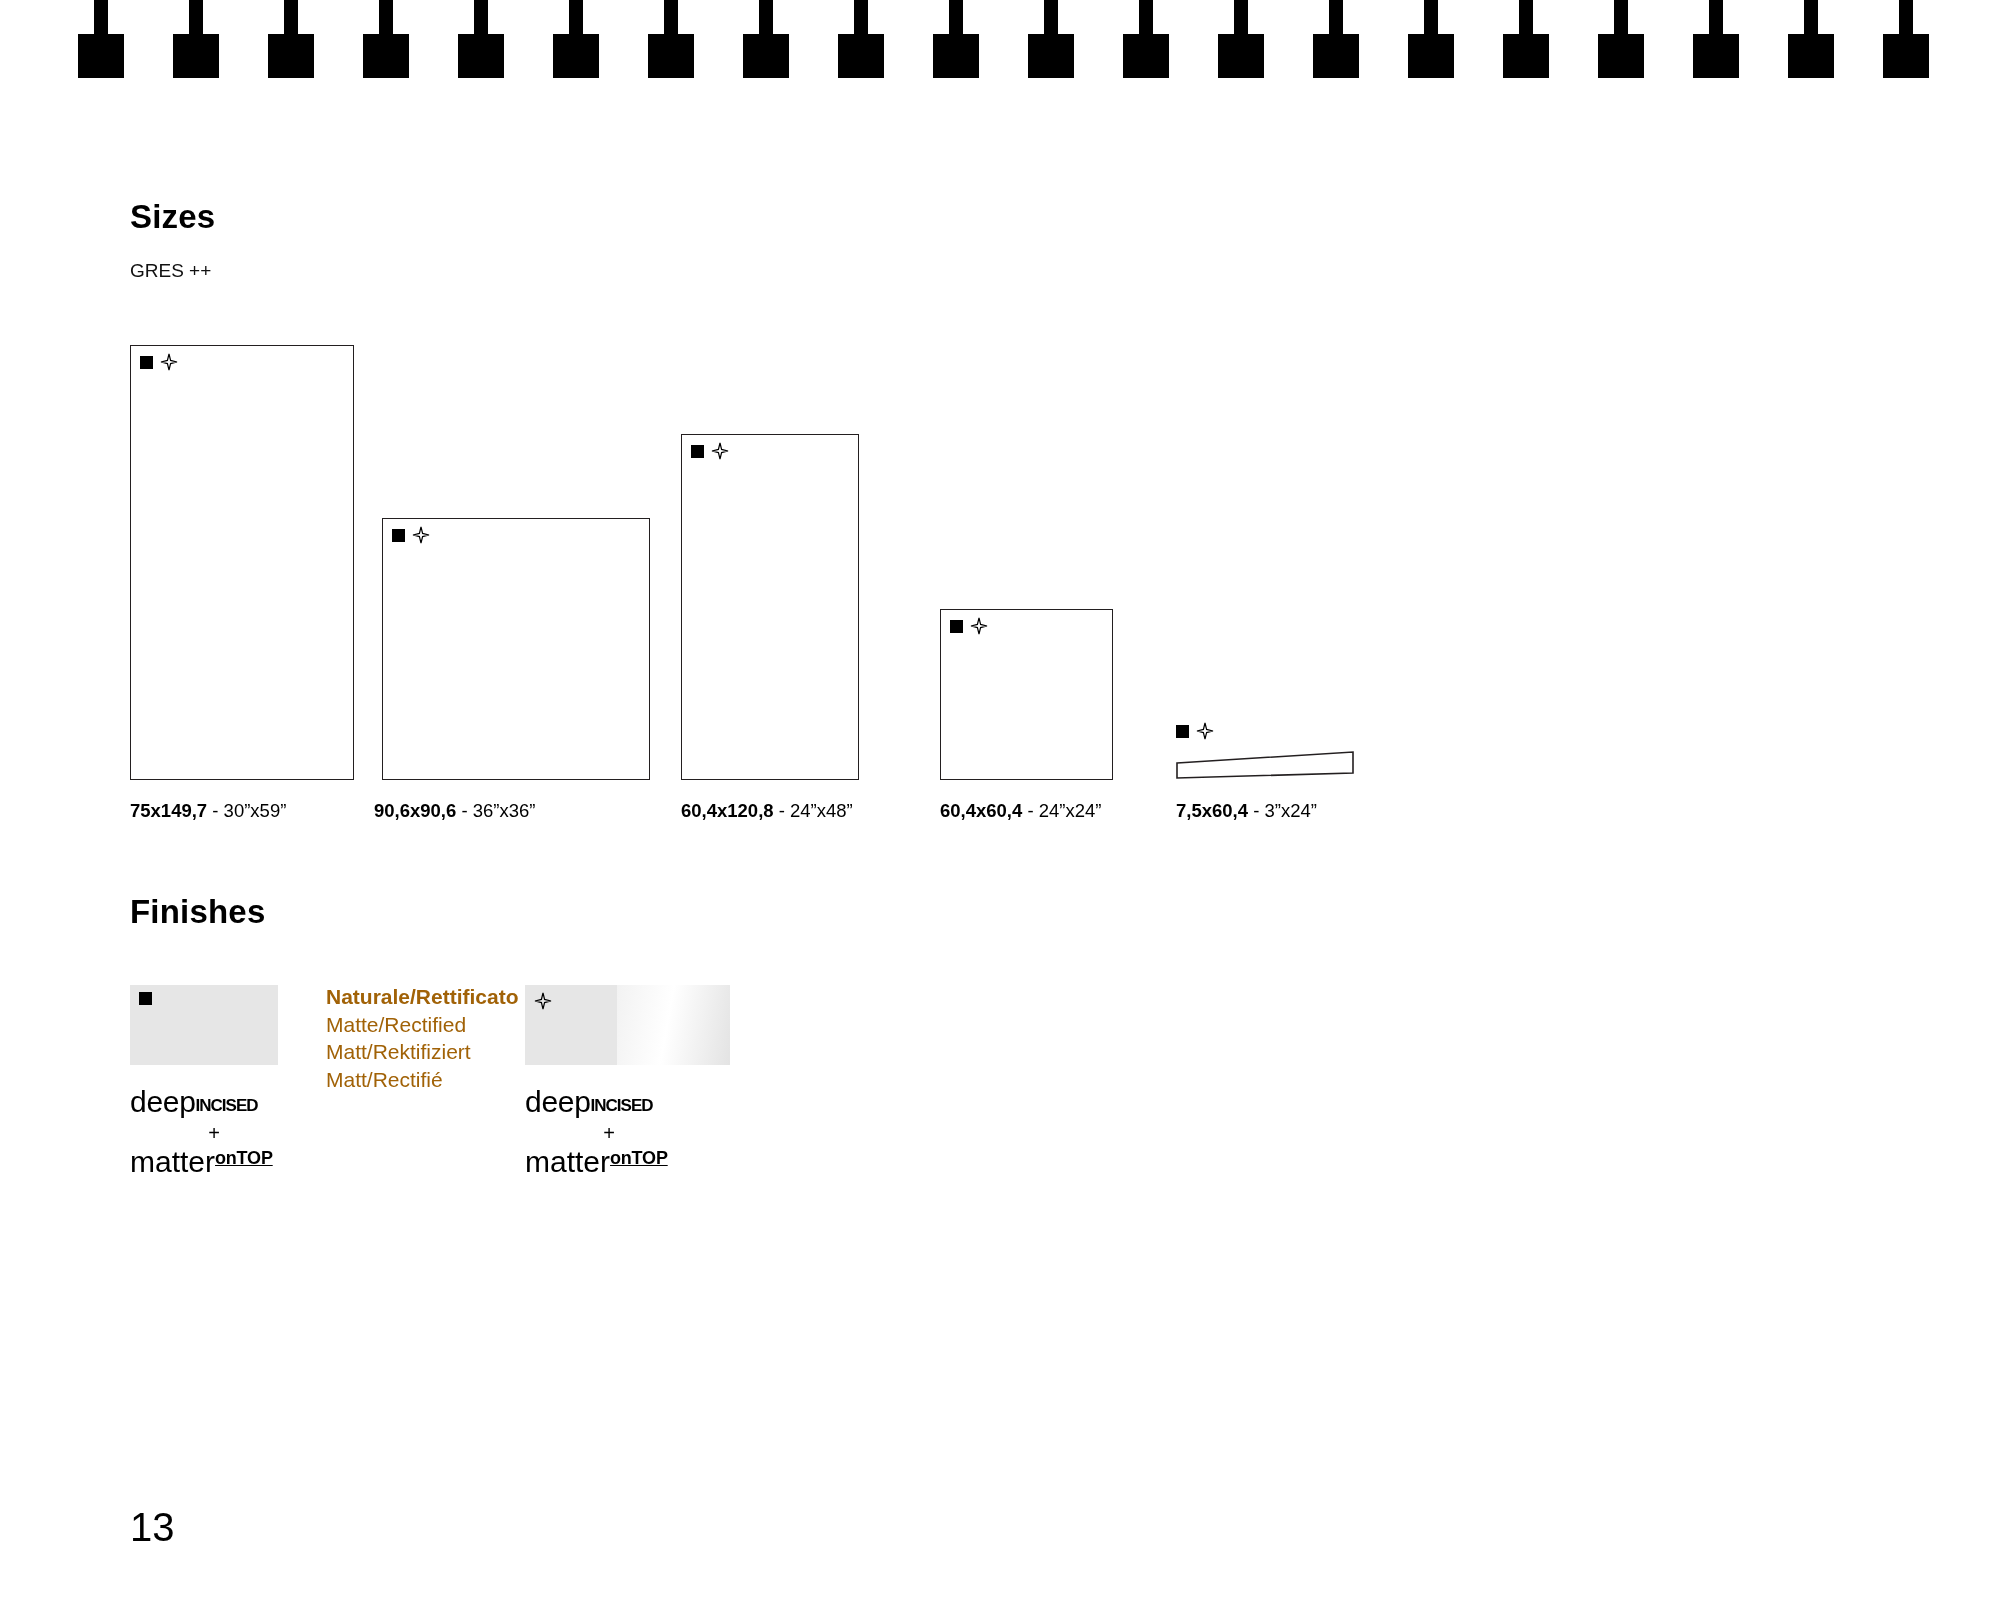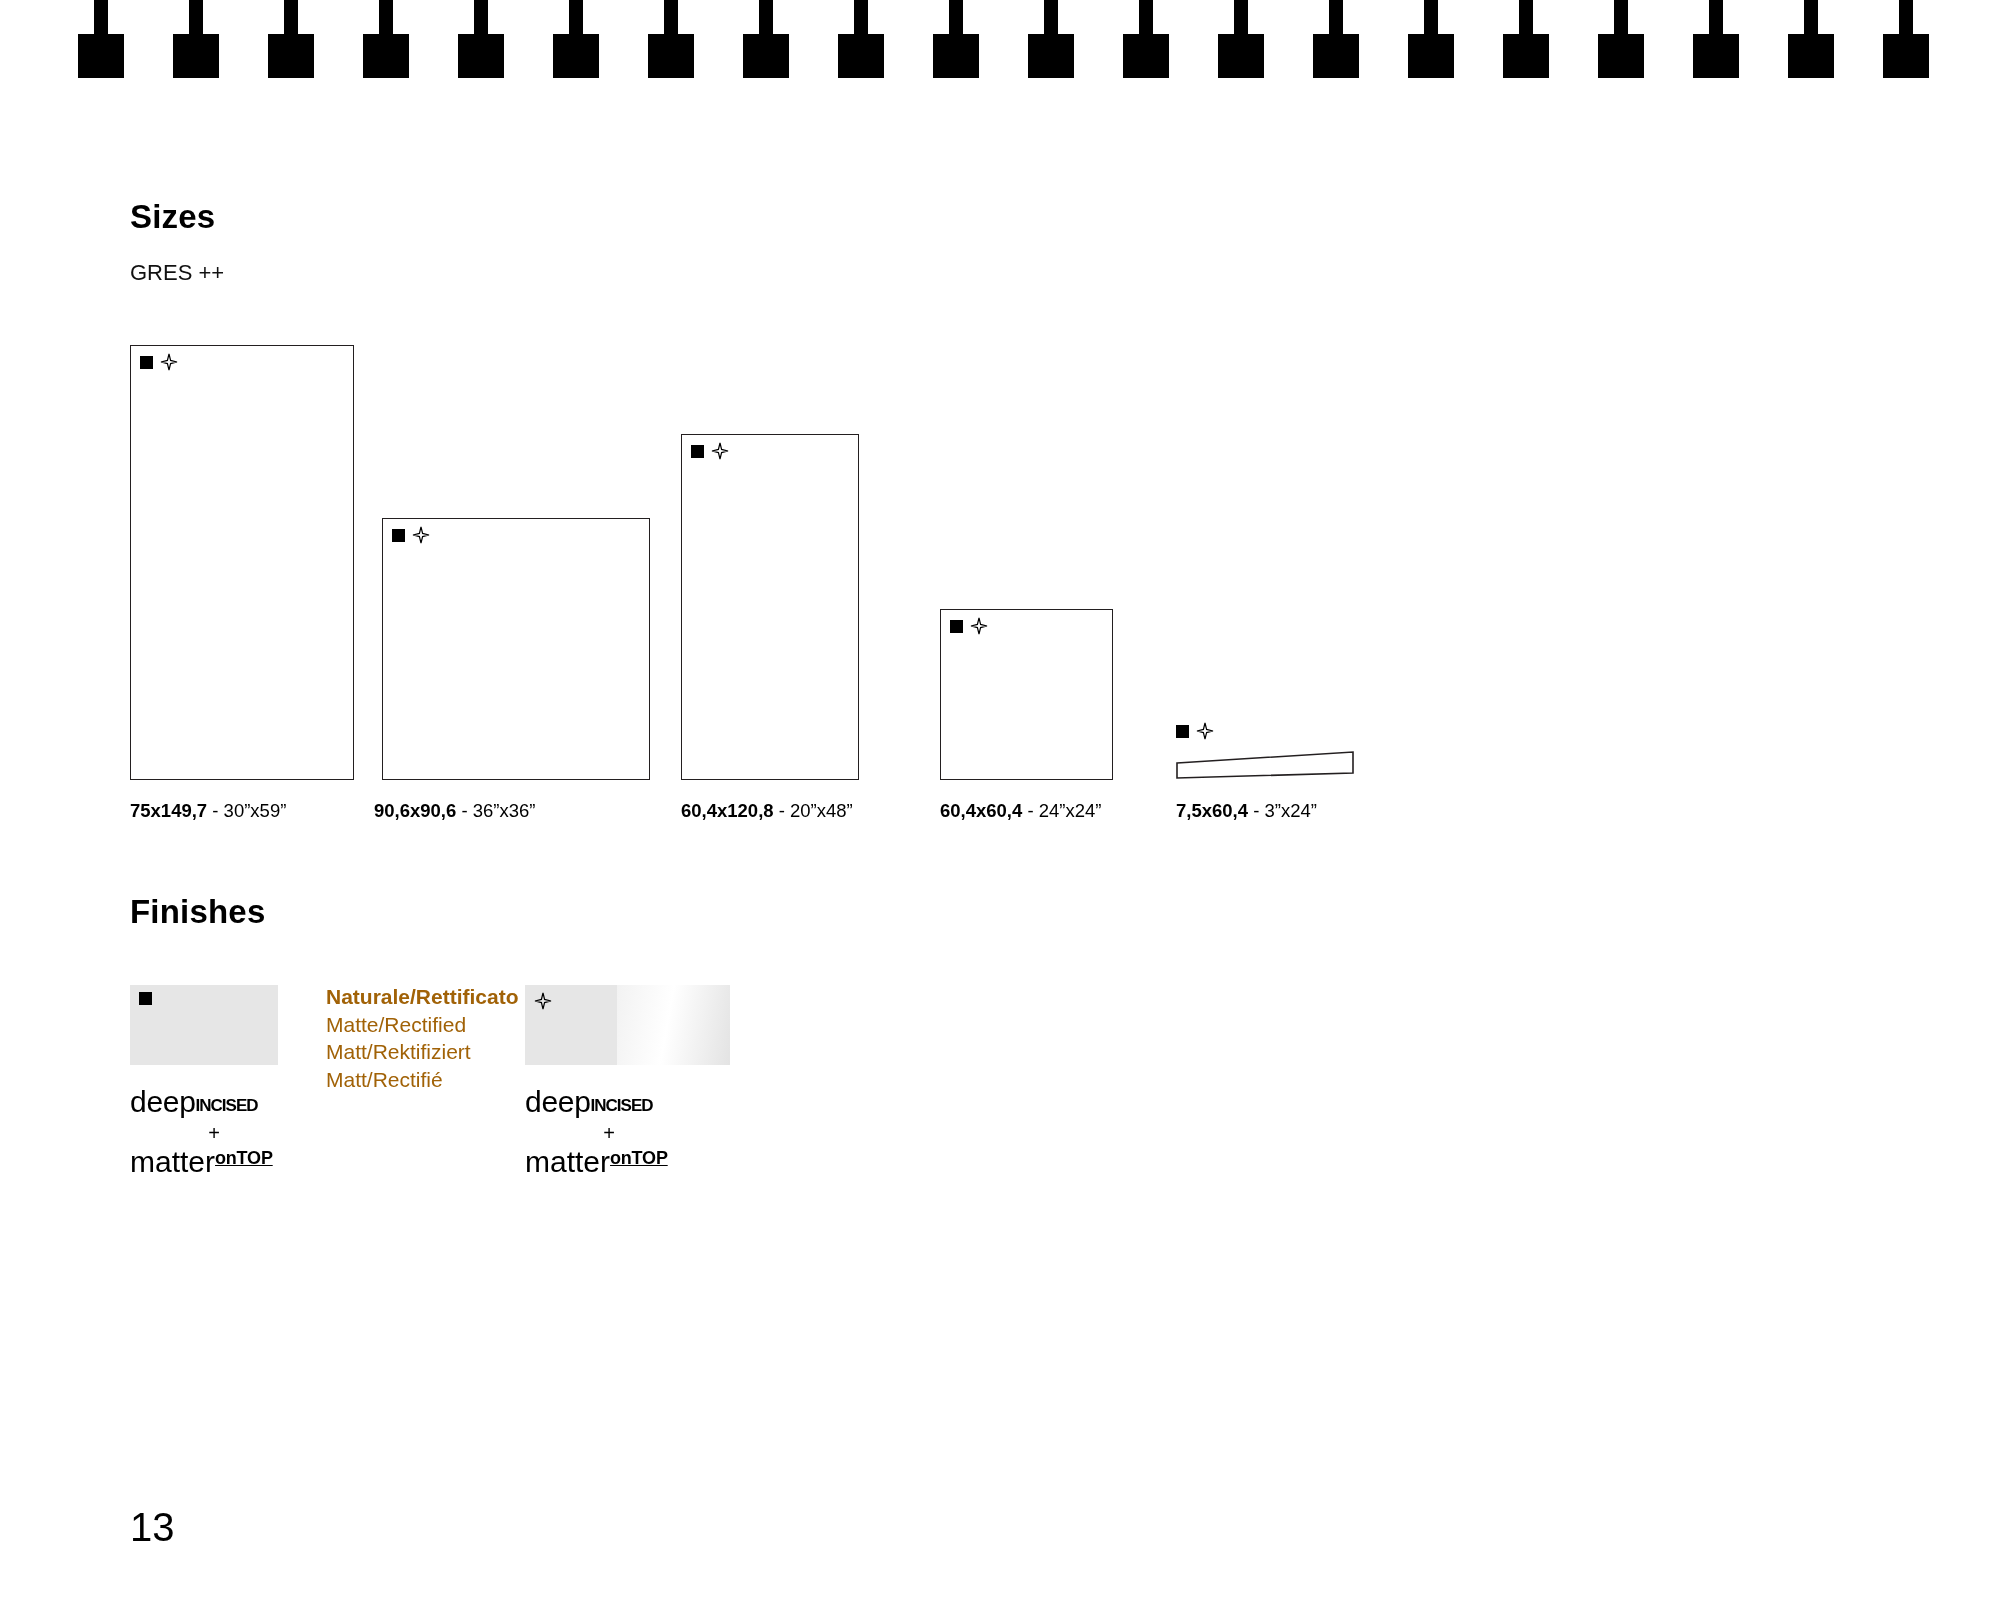--- a/index.html
+++ b/index.html
@@ -63,21 +63,21 @@
     letter-spacing: .2px;
     color: #000;
   }
   #sizes-title { left: 130px; top: 198px; }
   #finishes-title { left: 130px; top: 893px; }
 
   #gres-label {
     position: absolute;
     left: 130px;
     top: 260px;
-    font-size: 22px;
+    font-size: 19px;
     color: #111;
   }
 
   
   .tile {
     position: absolute;
     border: 1.6px solid #231f20;
     background: #ffffff;
     box-sizing: border-box;
   }
@@ -317,21 +317,21 @@
     <div class="tile-marks">
       <i class="sq-mark"></i>
       <i class="star-mark">
         <svg width="18" height="18" viewBox="0 0 18 18">
             <path d="M9 1 L10.6 7.4 L17 9 L10.6 10.6 L9 17 L7.4 10.6 L1 9 L7.4 7.4 Z" fill="none" stroke="#000" stroke-width="1.2"></path>
           </svg>
       </i>
     </div>
   </div>
   <div class="tile-caption" style="left:681px; top:800px;">
-    <b>60,4x120,8</b><span> - 20”x48”</span>
+    <b>60,4x120,8</b><span> - 24”x48”</span>
   </div>
 
   <div class="tile" style="left:940px; top:609px; width:173px; height:171px;">
     <div class="tile-marks">
       <i class="sq-mark"></i>
       <i class="star-mark">
         <svg width="18" height="18" viewBox="0 0 18 18">
             <path d="M9 1 L10.6 7.4 L17 9 L10.6 10.6 L9 17 L7.4 10.6 L1 9 L7.4 7.4 Z" fill="none" stroke="#000" stroke-width="1.2"></path>
           </svg>
       </i>

